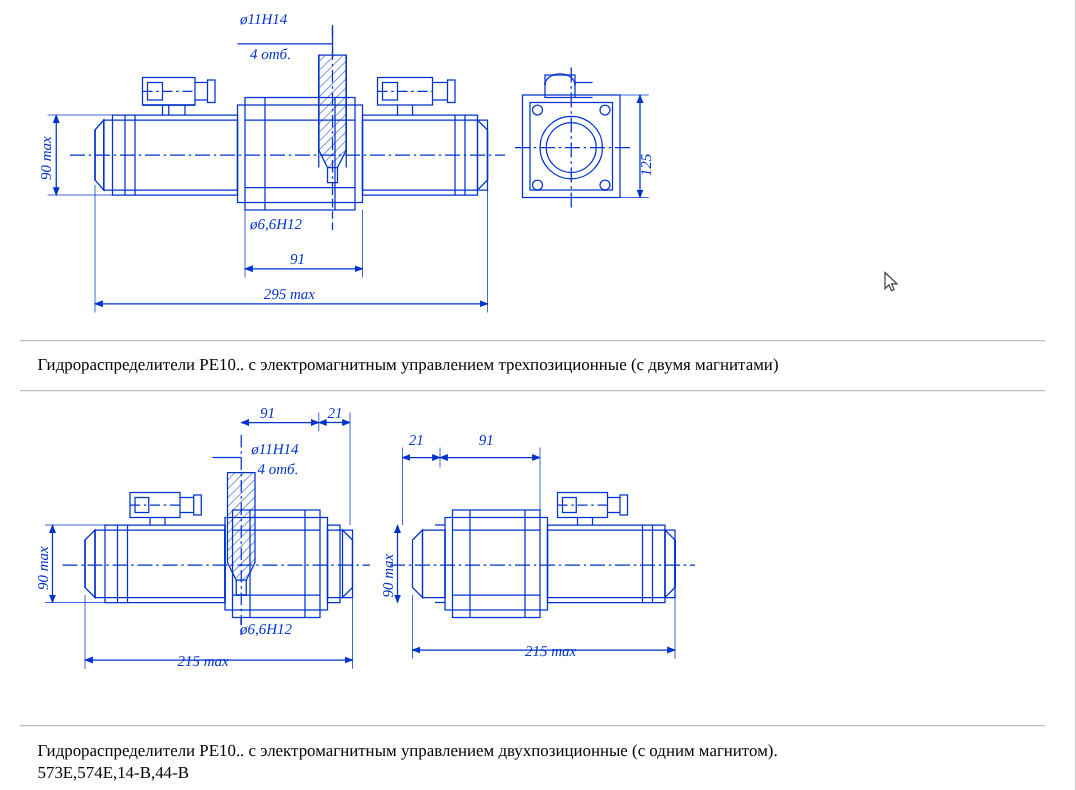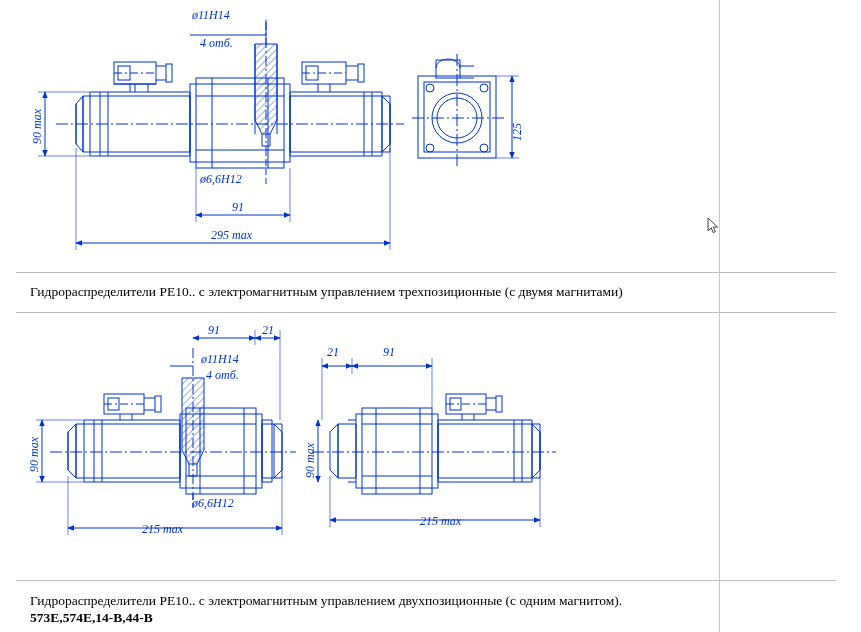--- a/index.html
+++ b/index.html
@@ -10,21 +10,21 @@
   body {
     width: 861px;
     height: 632px;
     font-family: "Liberation Sans", sans-serif;
     position: relative;
     overflow: hidden;
   }
   #page {
     position: absolute;
     left: 0; top: 0;
-    width: 720px;
+    width: 861px;
     height: 632px;
     background: #fff;
   }
   .right-edge {
     position: absolute;
     right: 0; top: 0;
     width: 1px; height: 632px;
     background: #c8c8c8;
   }
   .svg-layer {
@@ -34,21 +34,21 @@
   .caption {
     position: absolute;
     font-family: "Liberation Serif", serif;
     font-size: 13.5px;
     color: #000000;
     white-space: pre;
     line-height: 17px;
   }
   #caption1 { left: 30px; top: 283px; }
   #caption2 { left: 30px; top: 592px; }
-  #caption2b { left: 30px; top: 609px; font-weight: bold; }
+  #caption2b { left: 30px; top: 609px; }
   .hr {
     position: absolute;
     left: 16px;
     width: 820px;
     height: 0;
     border-top: 1px solid #bdbdbd;
   }
   #hr1 { top: 272px; }
   #hr2 { top: 312px; }
   #hr3 { top: 580px; }

